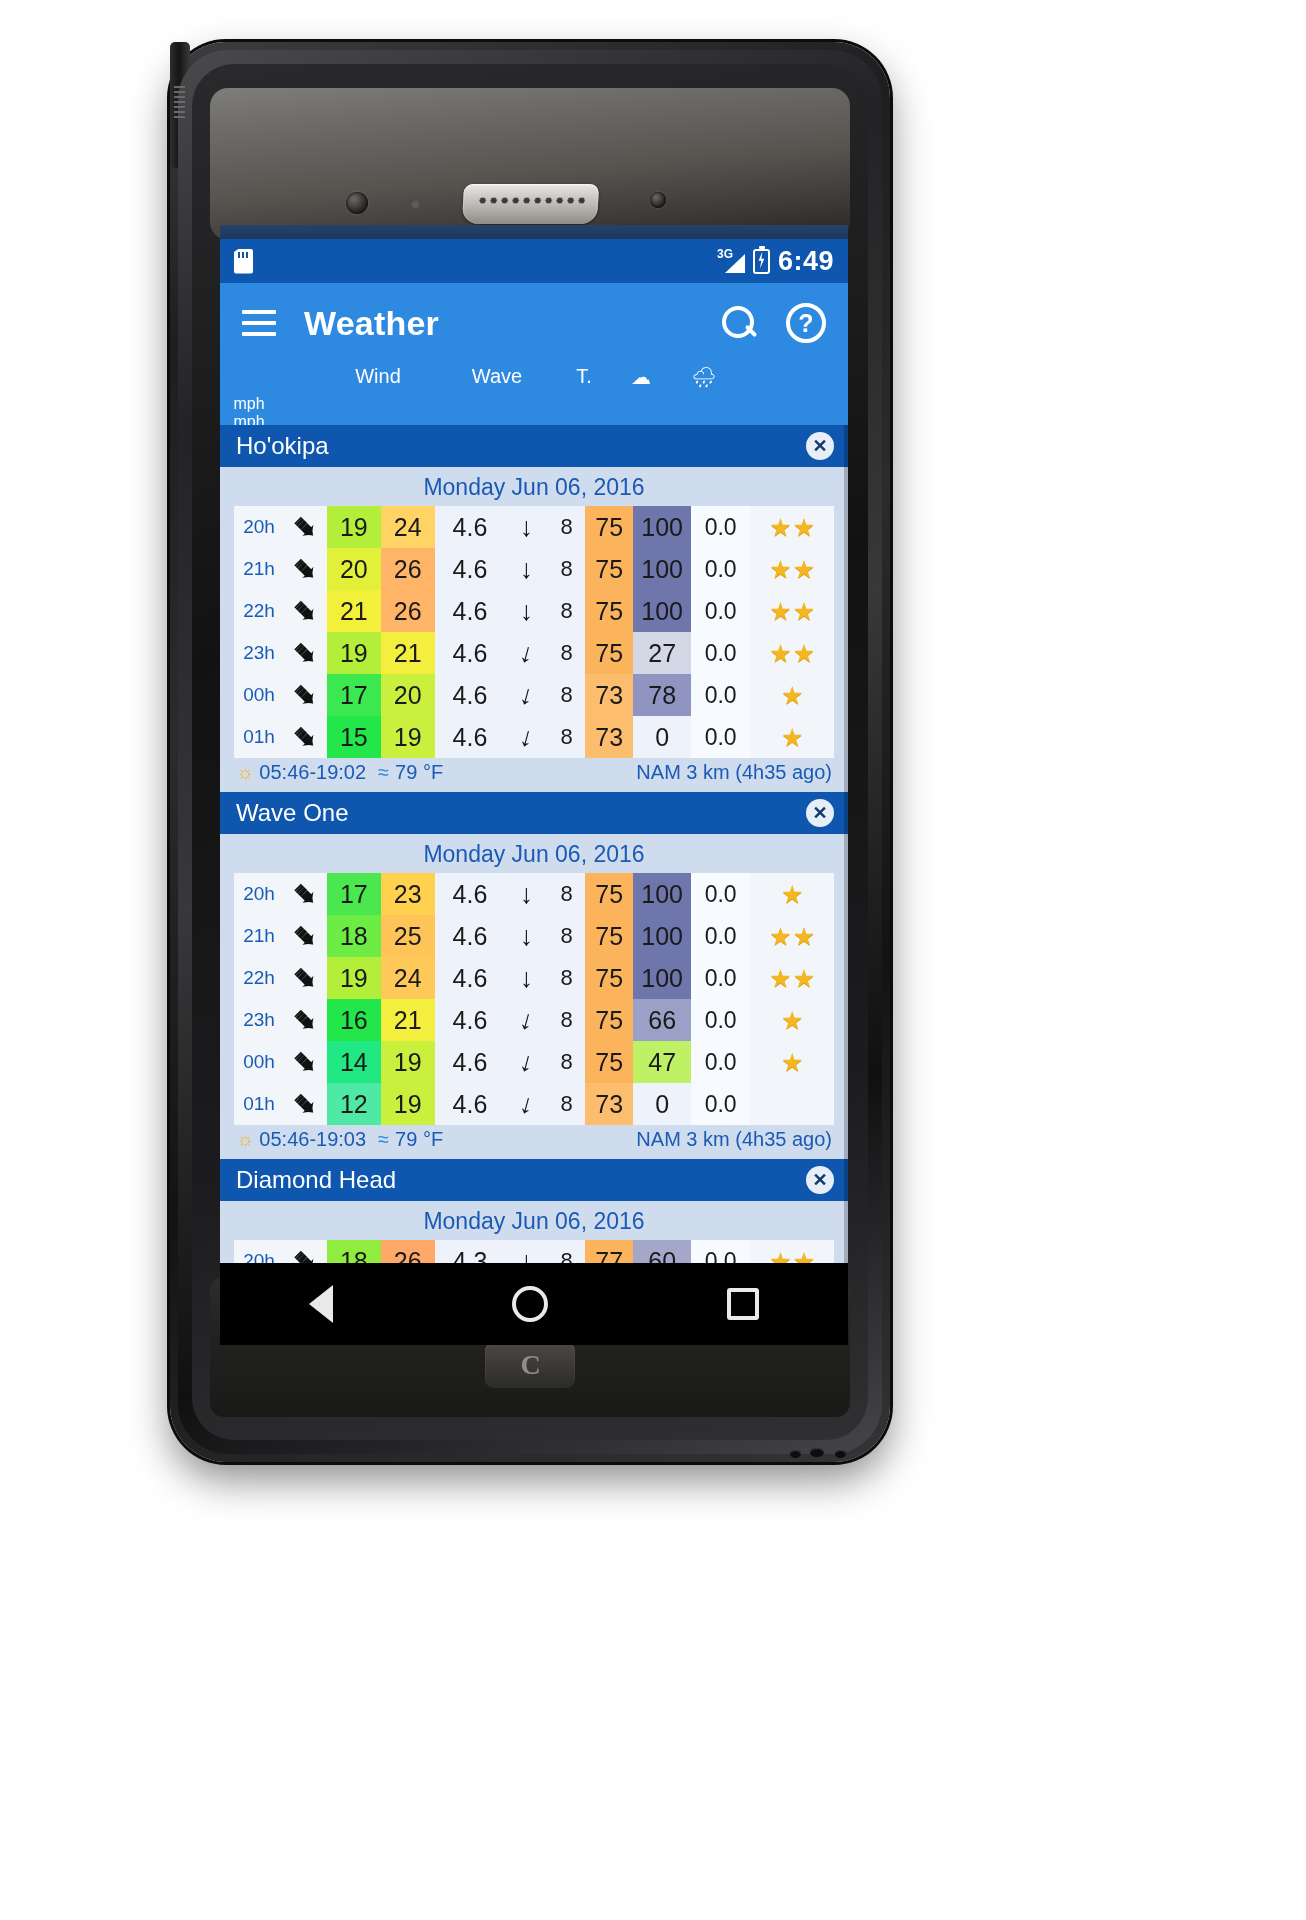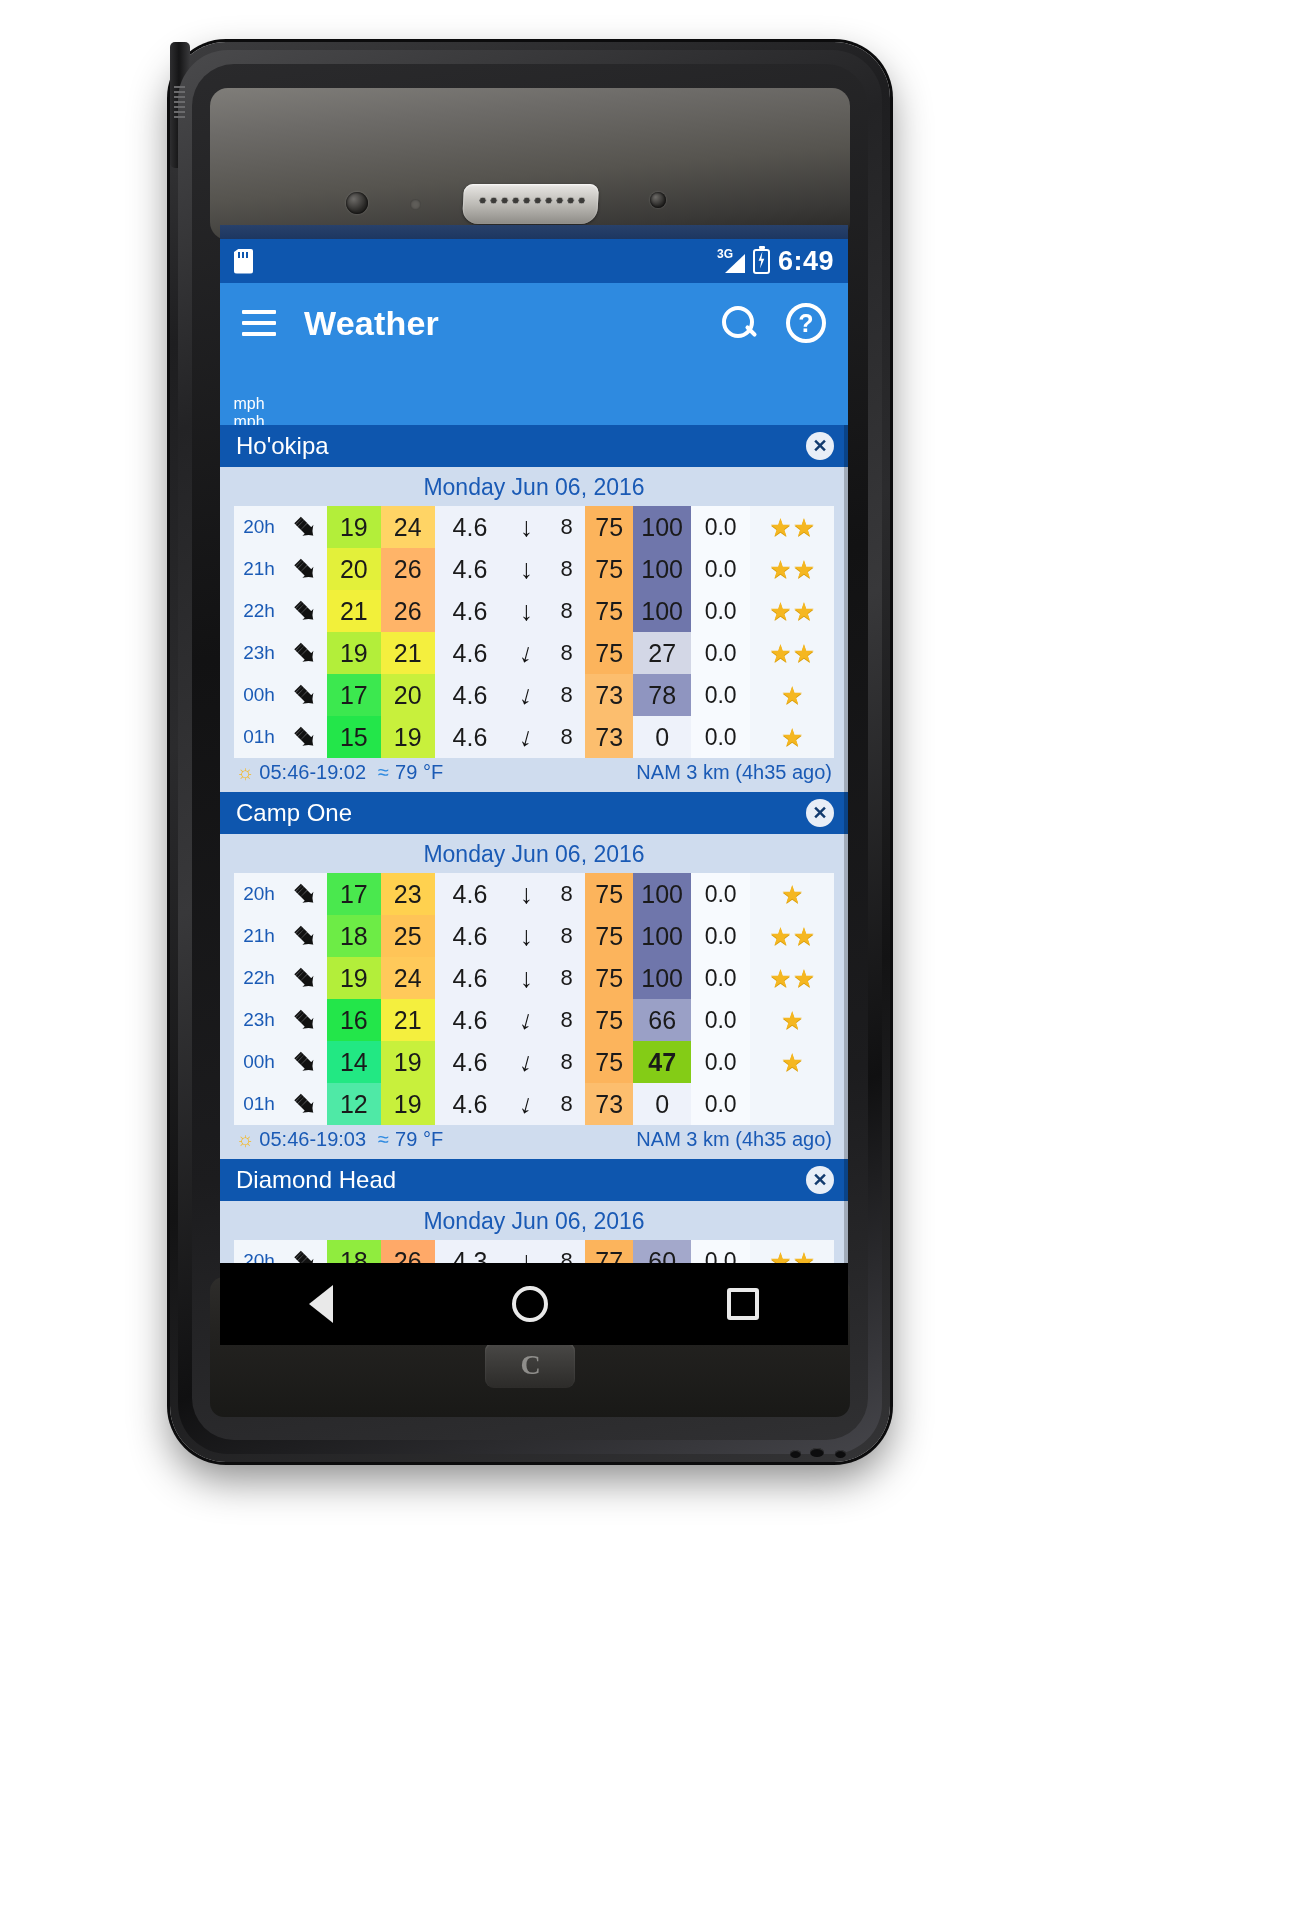--- a/index.html
+++ b/index.html
@@ -240,20 +240,29 @@
           <i></i>
         </div>
       <div class="app-title">Weather</div>
       <div class="bar-actions">
         <div class="ico-search"></div>
         <div class="ico-help">?</div>
       </div>
     </div>
 
     <div class="colhead">
+      <div class="r1">
+        <span style="width:54px"></span>
+          <span style="width:46px"></span>
+        <span style="width:116px">Wind</span>
+        <span style="width:122px">Wave</span>
+        <span style="width:52px">T.</span>
+        <span style="width:62px">☁</span>
+        <span style="width:64px">🌧</span>
+      </div>
       <div class="r2">
         <span style="width:54px"></span>
           <span style="width:46px"></span>
         <span style="width:58px">mph</span>
         <span style="width:58px">mph</span>
         <span style="width:76px;text-align:left;padding-left:10px">ft</span>
         <span style="width:46px"></span>
         <span style="width:40px">s</span>
         <span style="width:52px">°F</span>
         <span style="width:62px">%</span>
@@ -393,21 +402,21 @@
               <span class="sun">☼</span>
               <span>05:46-19:02</span>
               <span class="wv">≈</span>
               <span>79 °F</span>
               <span class="right">NAM 3 km (4h35 ago)</span>
             </div>
           </div>
         </div>
         <div>
           <div class="section-title">
-            <span>Camp One</span>
+            <span>Wave One</span>
             <div class="close-btn">✕</div>
           </div>
           <div class="panel">
             <div class="date-line">Monday Jun 06, 2016</div>
             <div class="table">
               <div class="row">
                 <div class="cell c-hour">20h</div>
                 <div class="cell c-dir">
                   <span class="arrow-sw">➠</span>
                 </div>
@@ -490,21 +499,21 @@
                   <span class="arrow-sw">➠</span>
                 </div>
                 <div class="cell c-w1" style="background: rgb(34, 232, 131);">14</div>
                 <div class="cell c-w2" style="background: rgb(200, 240, 60);">19</div>
                 <div class="cell c-wave">4.6</div>
                 <div class="cell c-warr">
                   <span class="arrow-s2">↓</span>
                 </div>
                 <div class="cell c-per">8</div>
                 <div class="cell c-temp" style="background: rgb(252, 180, 92);">75</div>
-                <div class="cell c-cld" style="background: #84cc16; font-weight: bold;">47</div>
+                <div class="cell c-cld" style="background: #bef264;">47</div>
                 <div class="cell c-rain">0.0</div>
                 <div class="cell c-star">
                   <span class="star">★</span>
                 </div>
               </div>
               <div class="row">
                 <div class="cell c-hour">01h</div>
                 <div class="cell c-dir">
                   <span class="arrow-sw">➠</span>
                 </div>

